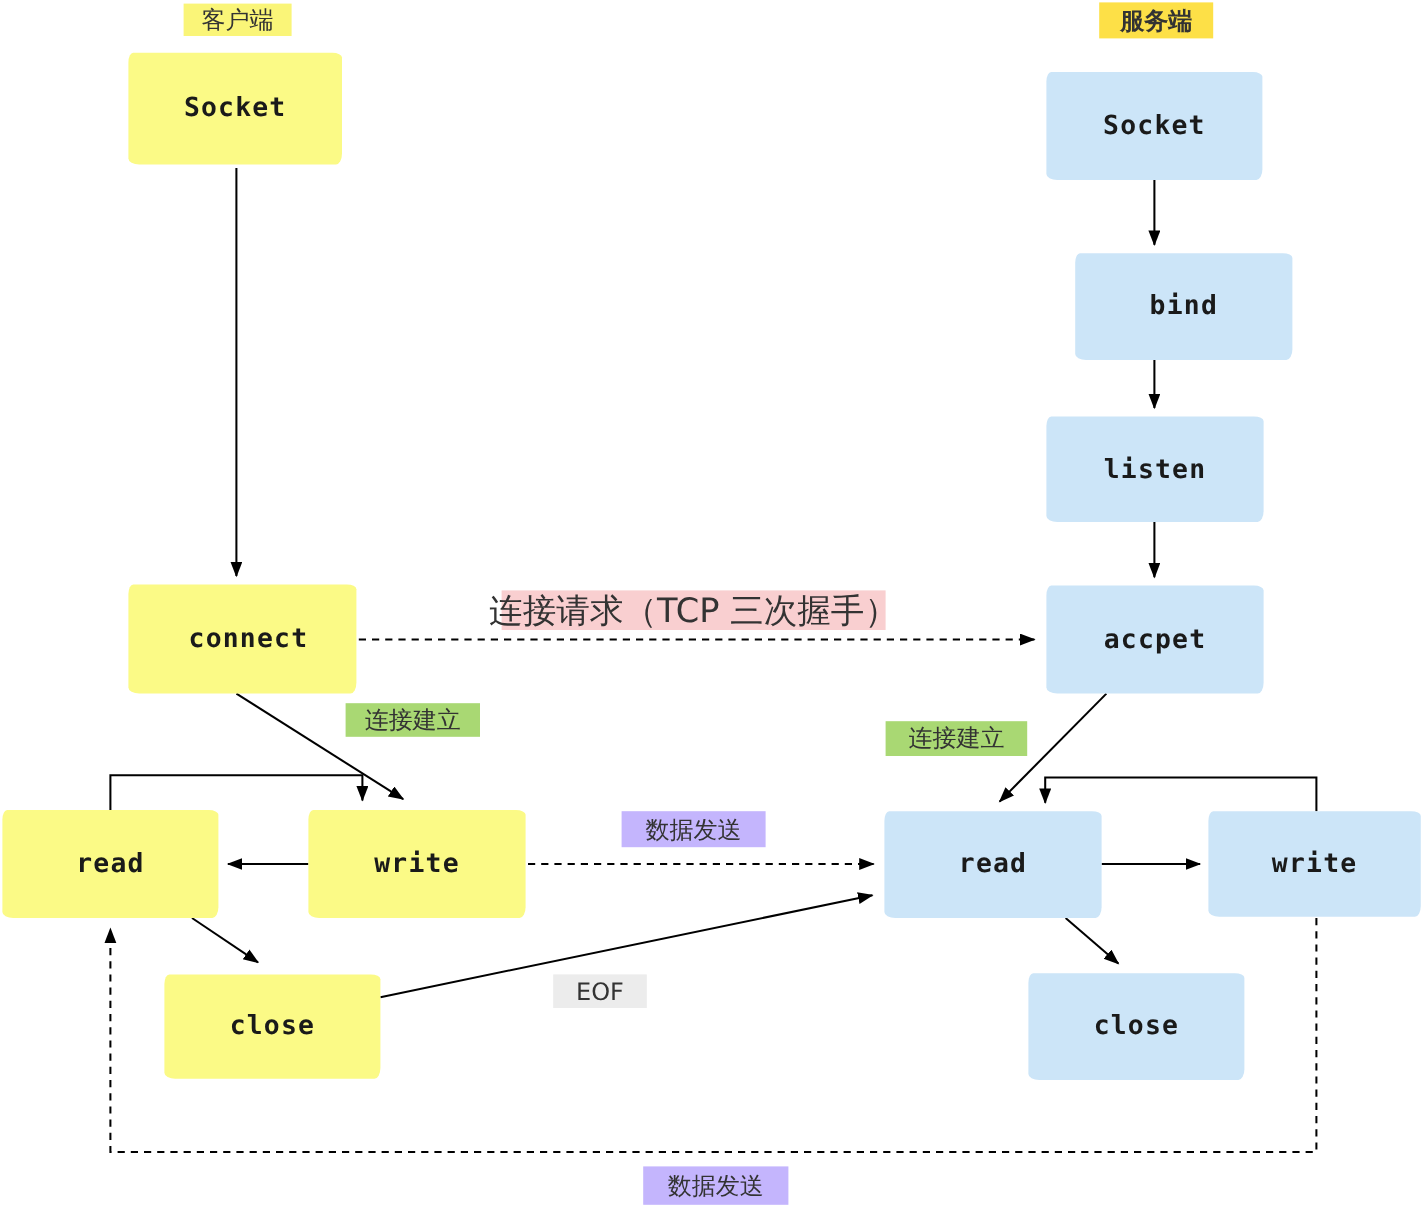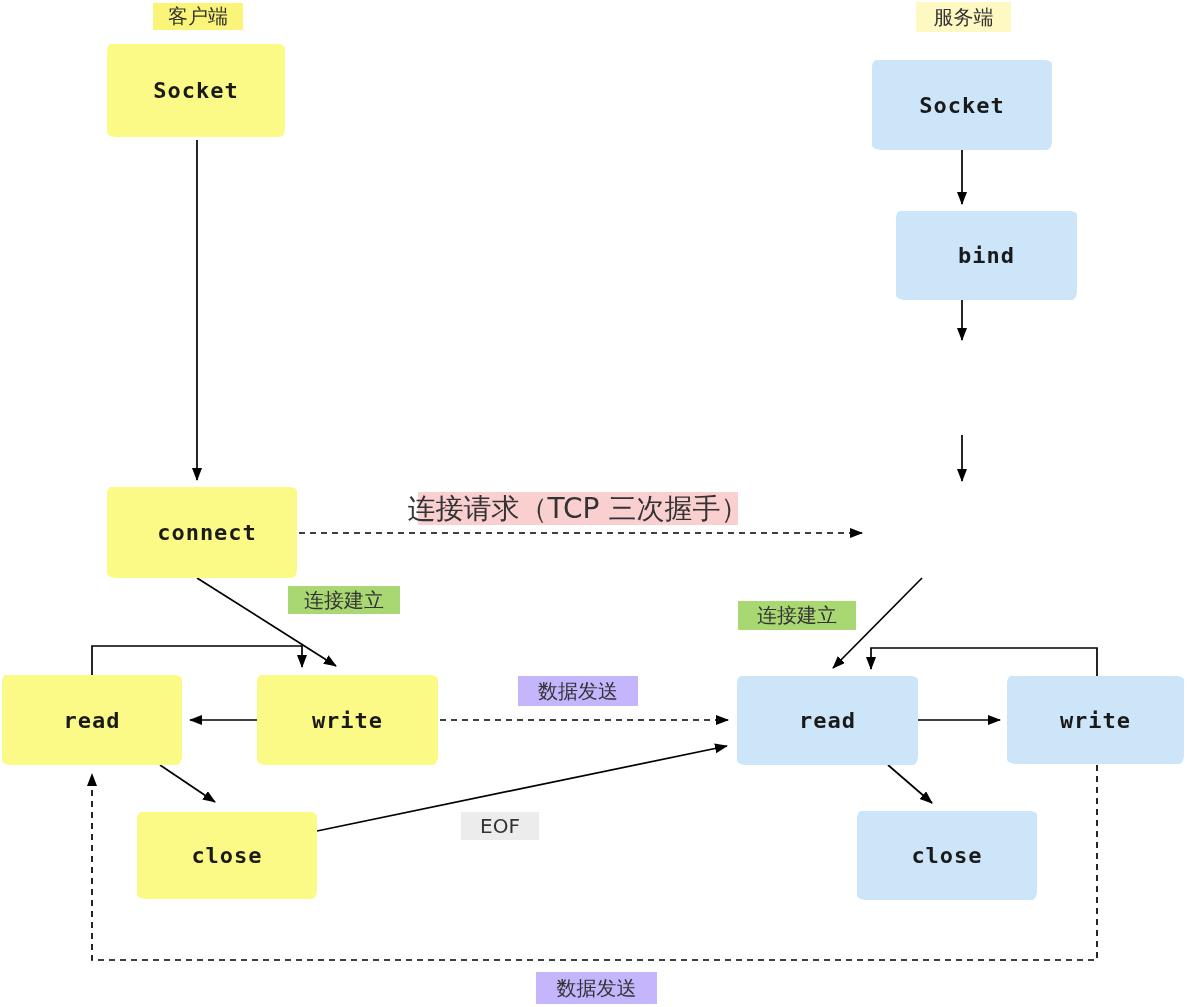--- a/index.html
+++ b/index.html
@@ -20,21 +20,21 @@
     border-radius:4px 8px 5px 9px / 8px 4px 9px 5px;
   }
   .node.yellow{background:#FBFA86;}
   .node.blue{background:#CCE5F8;}
   .tag{
     position:absolute;
     display:flex;align-items:center;justify-content:center;
     font-size:20px;color:#333333;
   }
   .tag.c{background:#FAF578;}
-  .tag.s{background:#fef9c3;}
+  .tag.s{background:#fde047;font-weight:bold;}
   .edge-label{
     position:absolute;
     display:flex;align-items:center;justify-content:center;
     font-size:20px;color:#333333;white-space:nowrap;
   }
   .edge-label.pink{background:#F9CFD0;}
   .edge-label.green{background:#A9D873;}
   .edge-label.orange{background:#c4b5fd;}
   .edge-label.gray{background:#ECECEC;}
 </style>
@@ -92,20 +92,26 @@
   <div class="node yellow" style="left:137px;top:812px;width:180px;height:87px;">
       <span>close</span>
     </div>
 
   <div class="node blue" style="left:872px;top:60px;width:180px;height:90px;">
       <span>Socket</span>
     </div>
   <div class="node blue" style="left:872px;top:211px;width:181px;height:89px;margin-left:24px;">
       <span>bind</span>
     </div>
+  <div class="node blue" style="left:872px;top:347px;width:181px;height:88px;">
+      <span>listen</span>
+    </div>
+  <div class="node blue" style="left:872px;top:488px;width:181px;height:90px;">
+      <span>accpet</span>
+    </div>
   <div class="node blue" style="left:737px;top:676px;width:181px;height:89px;">
       <span>read</span>
     </div>
   <div class="node blue" style="left:1007px;top:676px;width:177px;height:88px;">
       <span>write</span>
     </div>
   <div class="node blue" style="left:857px;top:811px;width:180px;height:89px;">
       <span>close</span>
     </div>
 

